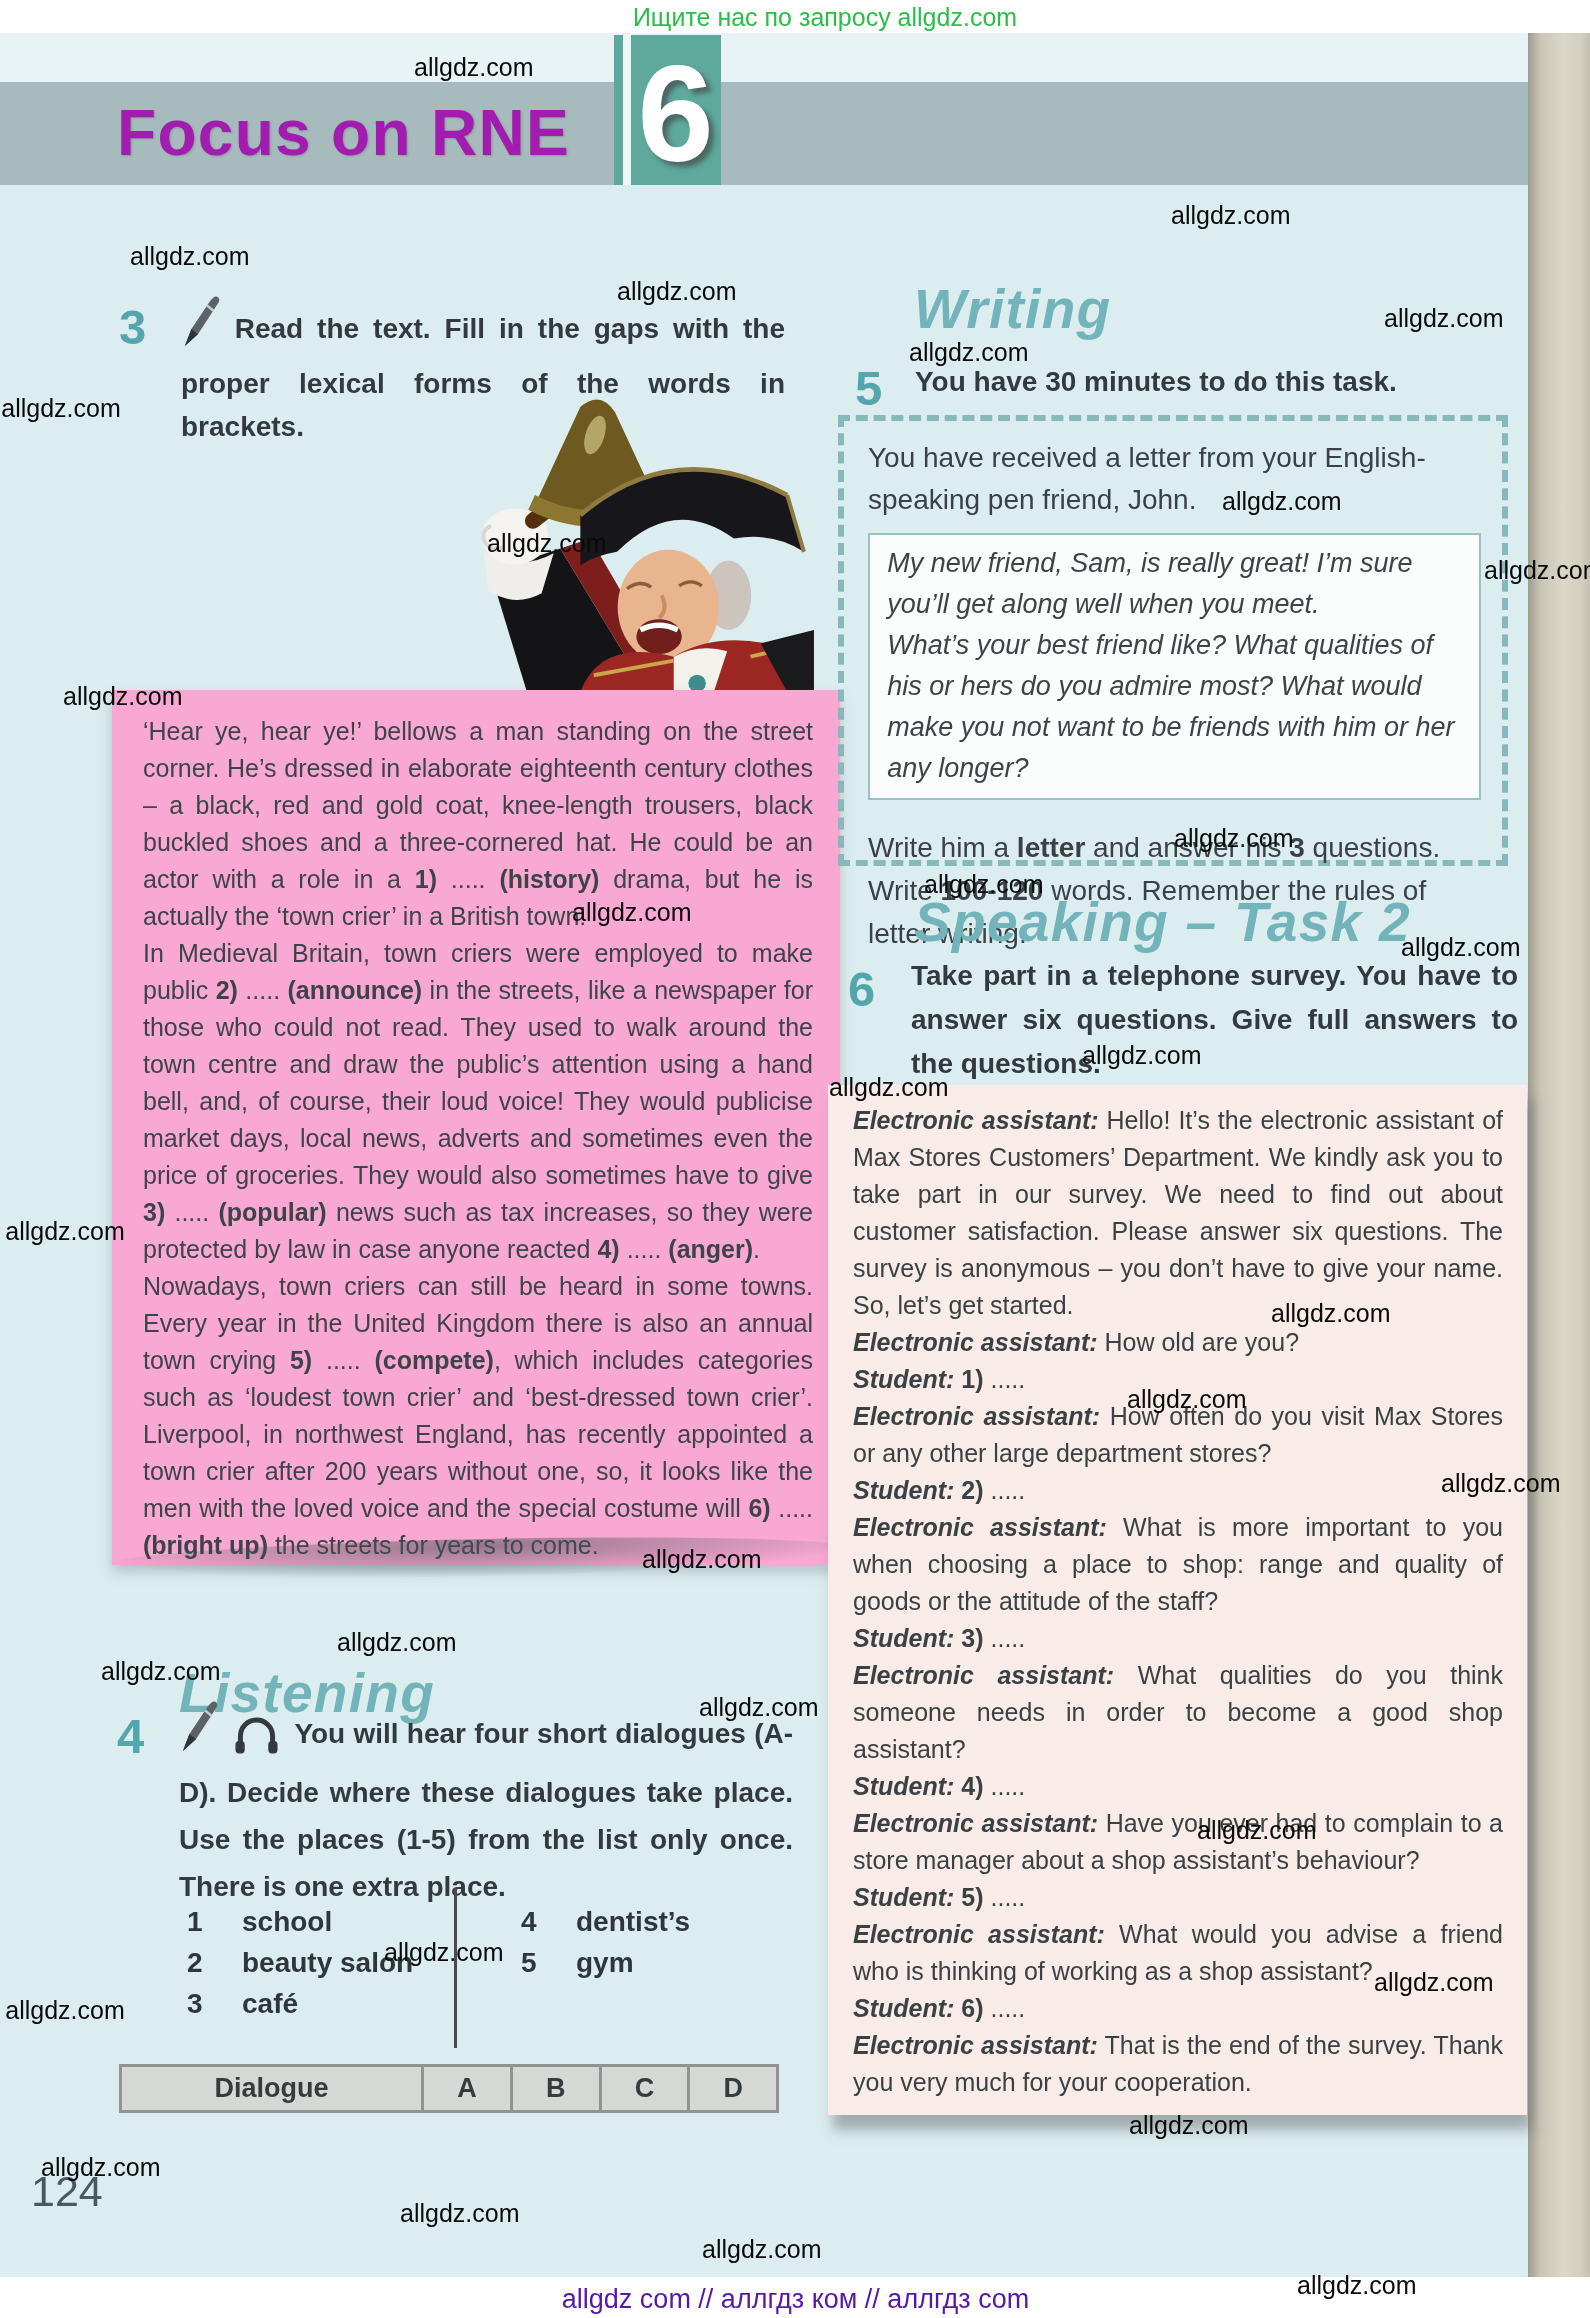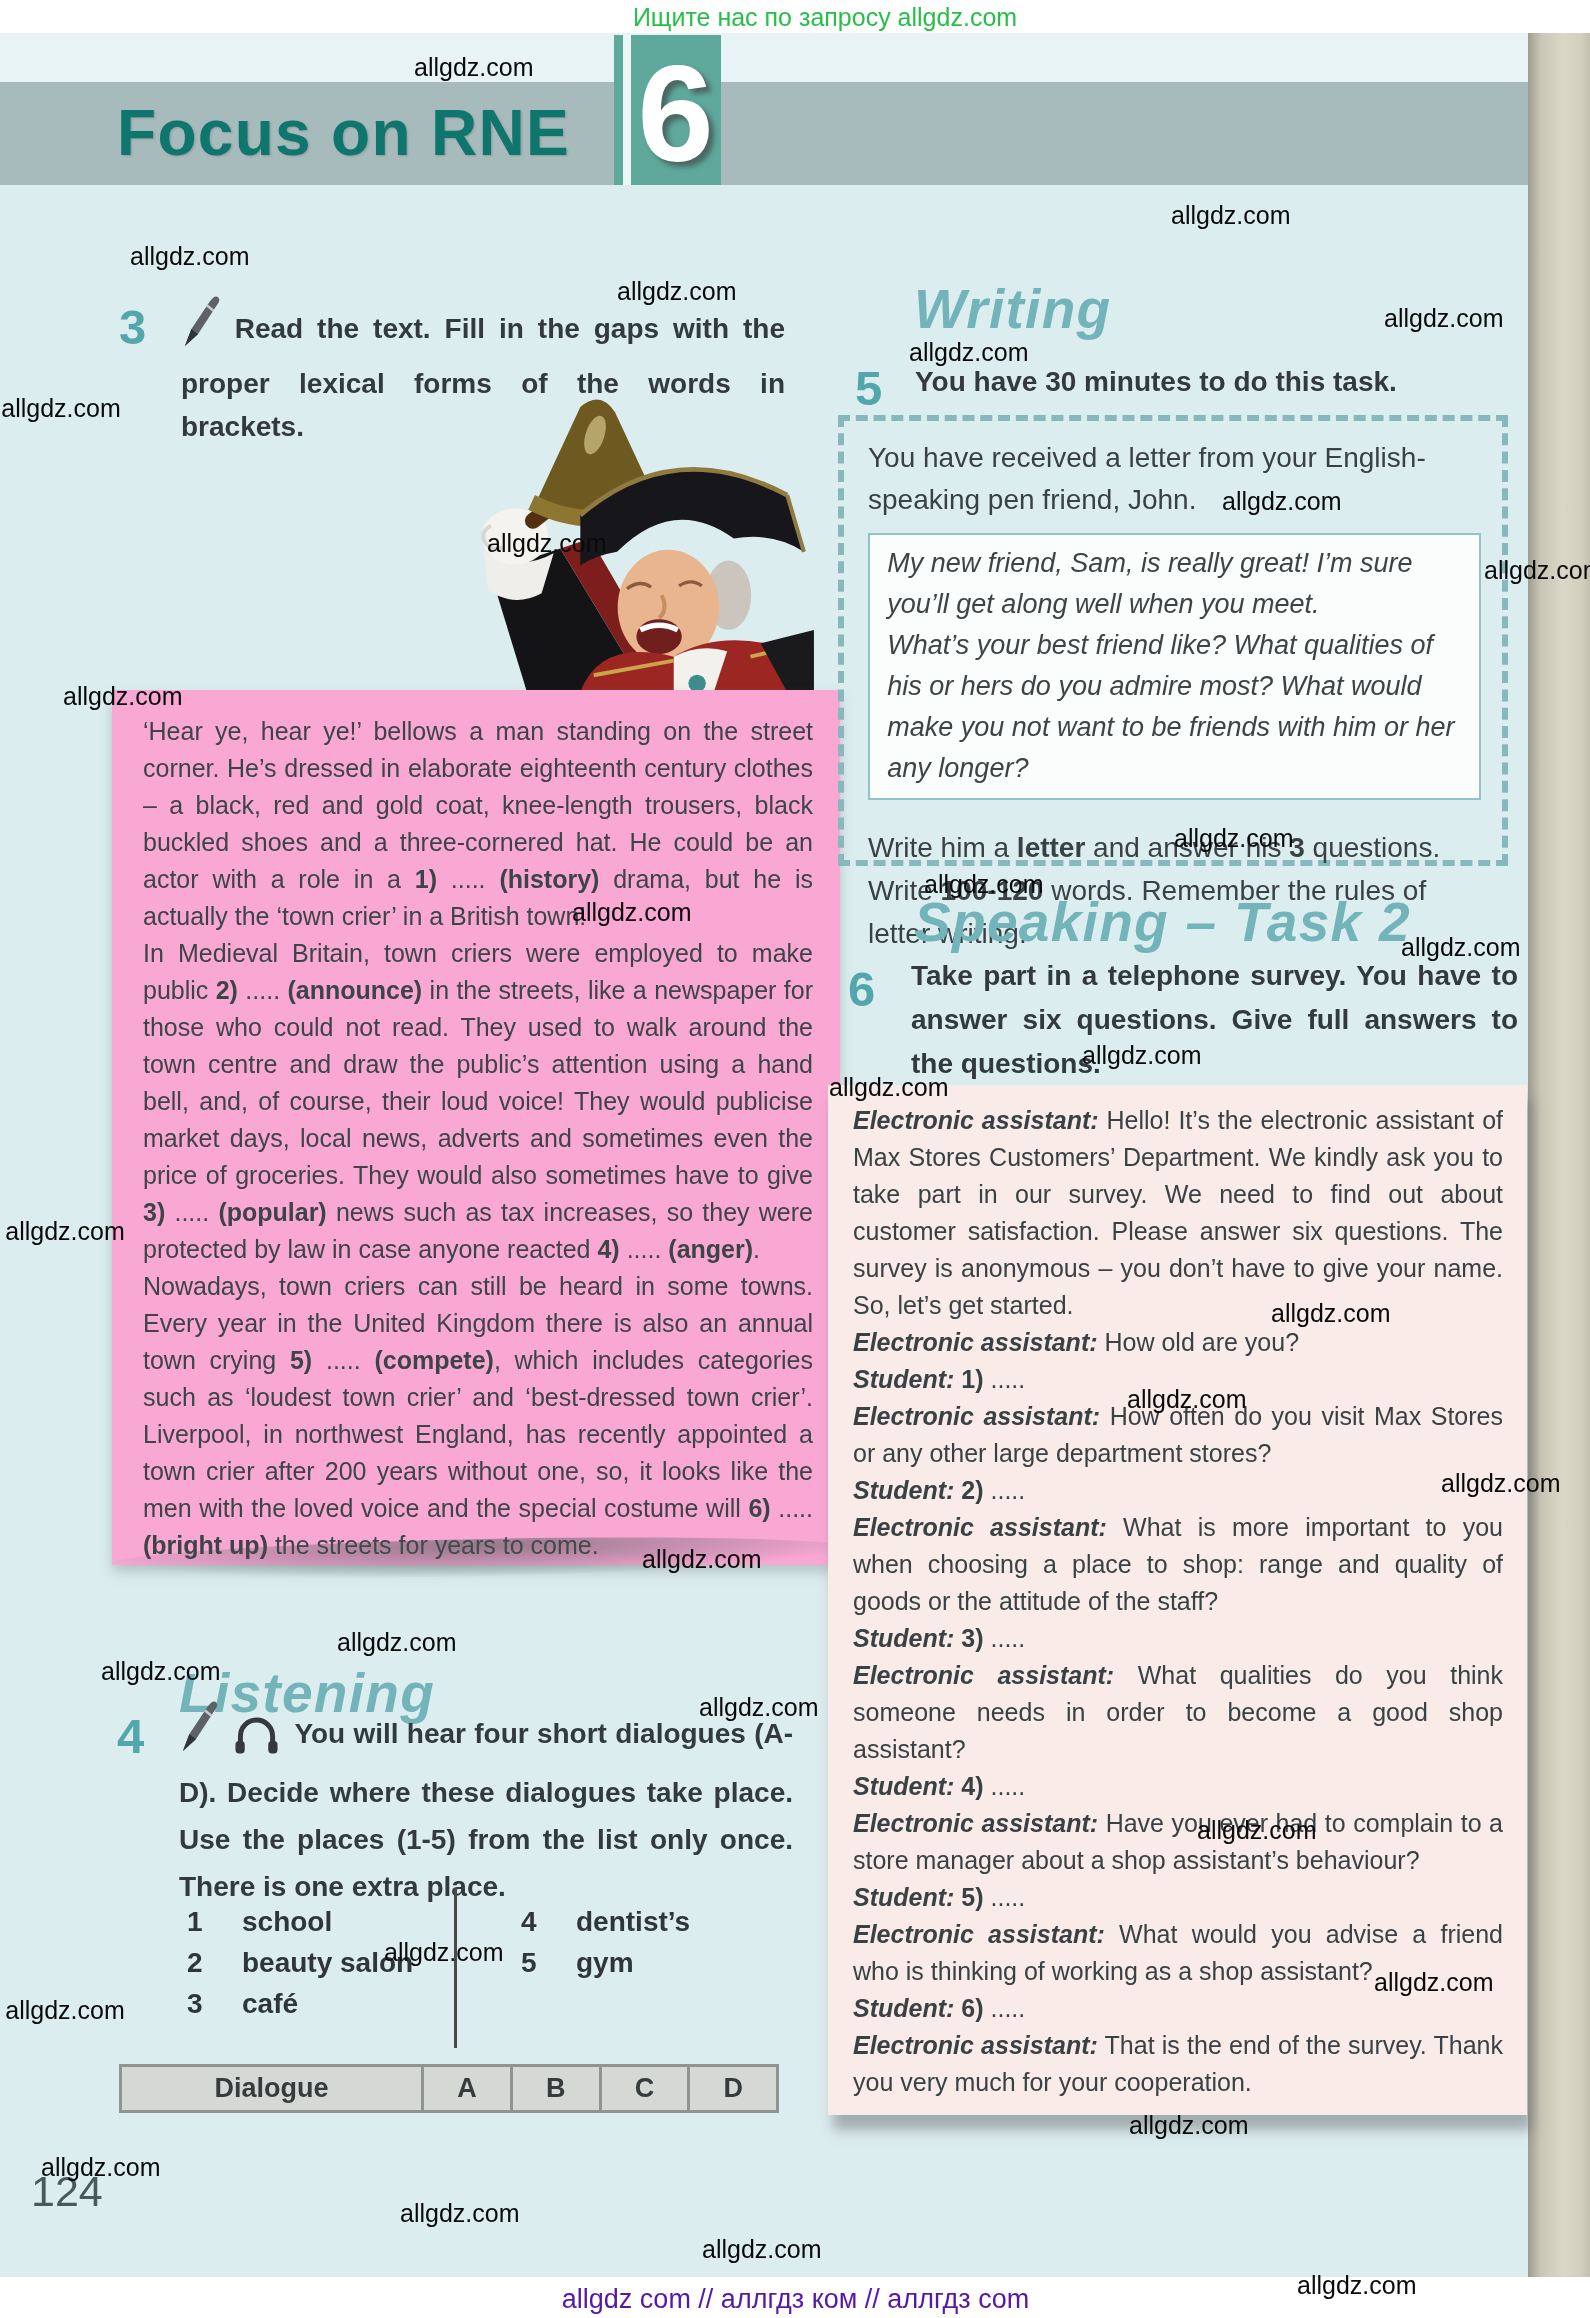--- a/index.html
+++ b/index.html
@@ -14,21 +14,21 @@
   .top-strip{position:absolute;left:0;top:0;width:1591px;height:33px;background:#ffffff;}
   .green-banner{position:absolute;left:0;top:2.7px;width:1528px;text-align:center;transform:translateX(61px);
     font-size:25px;color:#27bf48;}
   .footer-strip{position:absolute;left:0;top:2277px;width:1591px;height:42px;background:#ffffff;}
   .footer-text{position:absolute;left:0;top:2284px;width:1591px;text-align:center;font-size:27px;color:#5518a9;}
 
   
   .header-strip{position:absolute;left:0;top:33px;width:1528px;height:49px;background:#e8f3f5;}
   .header-band{position:absolute;left:0;top:82px;width:1528px;height:103px;background:#a7babc;}
   .band-title{position:absolute;left:117px;top:82px;height:103px;line-height:103px;
-    font-size:64px;font-weight:bold;color:#0f766e;letter-spacing:1.3px;text-shadow:1.3px 1.3px 2px rgba(90,100,100,.35);}
+    font-size:64px;font-weight:bold;color:#a21caf;letter-spacing:1.3px;text-shadow:1.3px 1.3px 2px rgba(90,100,100,.35);}
   .unit-box{position:absolute;left:614px;top:35px;width:107px;height:150px;background:#5ea89c;}
   .unit-box .stripe{position:absolute;left:8.7px;top:0;width:8.7px;height:100%;background:#edf6f5;}
   .unit-number{position:absolute;left:16px;top:0;width:91px;height:150px;line-height:157px;text-align:center;
     font-size:137px;font-weight:bold;color:#ffffff;text-shadow:5.3px 4.7px 5.3px rgba(70,80,80,.75);}
 
   
   .task-num{position:absolute;font-size:49px;font-weight:bold;color:#54a6ad;}
   .task-instr{position:absolute;font-weight:bold;font-size:28px;line-height:43px;text-align:justify;color:#333a3d;}
   .section-heading{position:absolute;font-size:55px;font-weight:bold;font-style:italic;color:#73b4ba;letter-spacing:1.3px;}
   .icon{display:inline-block;vertical-align:-12px;margin-right:14.7px;}

